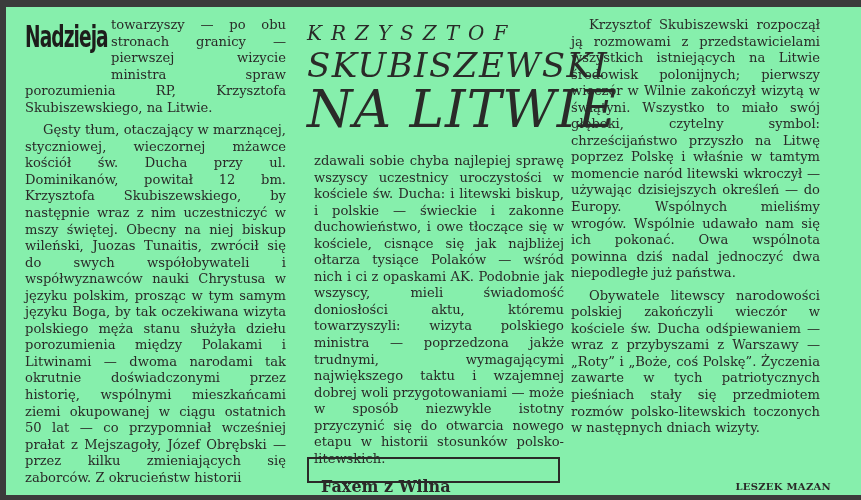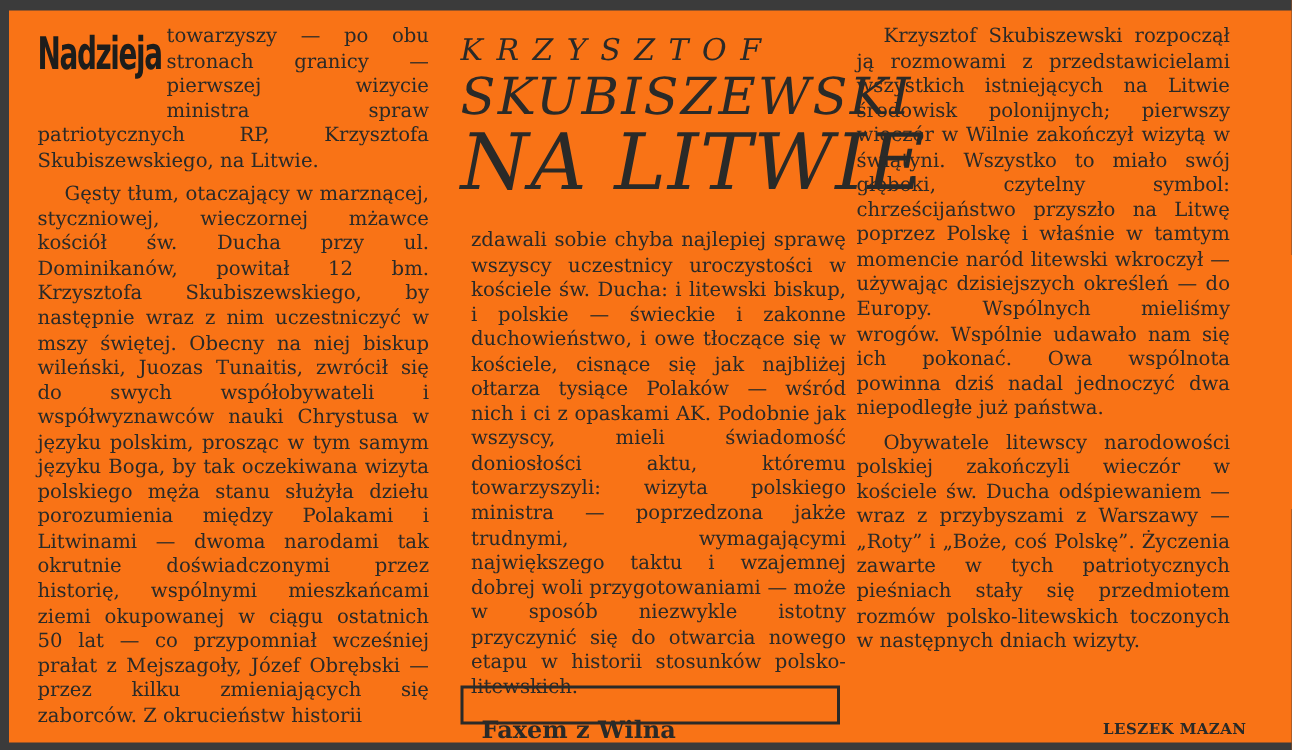--- a/index.html
+++ b/index.html
@@ -9,21 +9,21 @@
     height: 500px;
     overflow: hidden;
     background: #3b3b3b;
   }
   .page {
     position: absolute;
     left: 6px;
     top: 7px;
     width: 855px;
     height: 488px;
-    background: #f97316;
+    background: #86efac;
     color: #2a2a28;
     font-family: "DejaVu Serif", "Liberation Serif", serif;
   }
   .col {
     position: absolute;
     top: 0;
     font-size: 13.1px;
     line-height: 16.55px;
     text-align: justify;
   }
@@ -121,21 +121,21 @@
 </head>
 <body>
 
 <div class="page">
 
   <div class="col col1">
     <p>
       <span class="kicker-wrap">
         <span class="kicker">Nadzieja</span>
       </span>
-      <span>towarzyszy — po obu stronach granicy — pierwszej wizycie ministra spraw patriotycznych RP, Krzysztofa Skubiszewskiego, na Litwie.</span>
+      <span>towarzyszy — po obu stronach granicy — pierwszej wizycie ministra spraw porozumienia RP, Krzysztofa Skubiszewskiego, na Litwie.</span>
     </p>
     <p class="indent" style="margin-top:6px;"><span>Gęsty tłum, otaczający w marznącej, styczniowej, wieczornej mżawce kościół św. Ducha przy ul. Dominikanów, powitał 12 bm. Krzysztofa Skubiszewskiego, by następnie wraz z nim uczestniczyć w mszy świętej. Obecny na niej biskup wileński, Juozas Tunaitis, zwrócił się do swych współobywateli i współwyznawców nauki Chrystusa w języku polskim, prosząc w tym samym języku Boga, by tak oczekiwana wizyta polskiego męża stanu </span><span class="it">służyła dziełu porozumienia między Polakami i Litwinami</span><span> — dwoma narodami tak okrutnie doświadczonymi przez historię, wspólnymi mieszkańcami ziemi okupowanej w ciągu ostatnich 50 lat — co przypomniał wcześniej prałat z Mejszagoły, Józef Obrębski — przez kilku zmieniających się zaborców. Z okrucieństw historii</span></p>
   </div>
 
   <div class="title">
     <div class="l1">KRZYSZTOF</div>
     <div class="l2">SKUBISZEWSKI</div>
     <div class="l3">NA LITWIE</div>
   </div>
 

